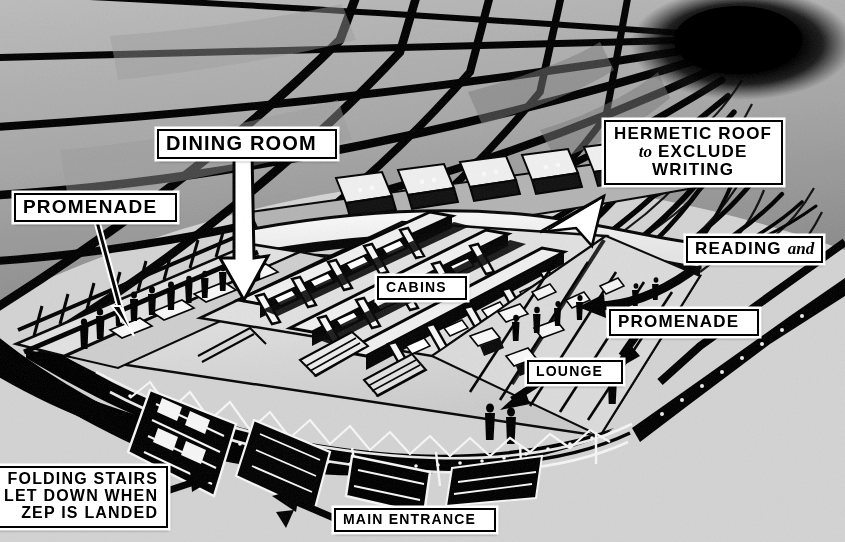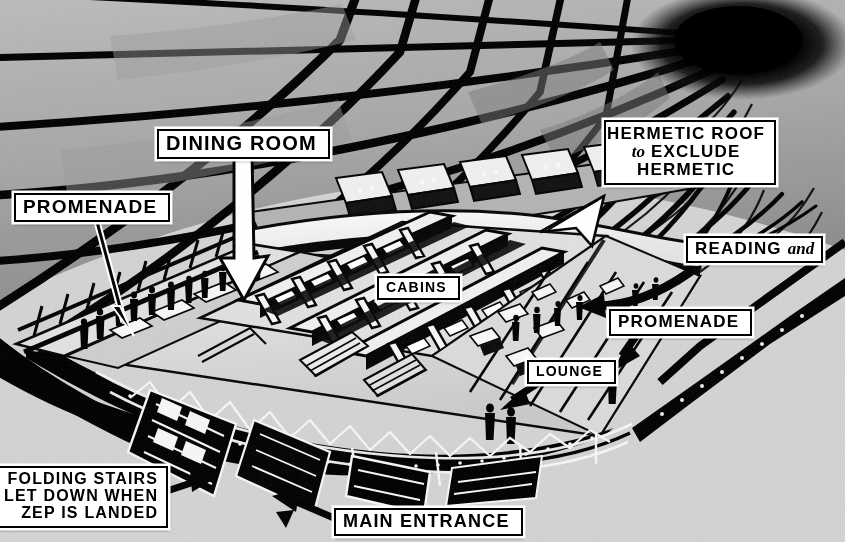--- a/index.html
+++ b/index.html
@@ -20,42 +20,42 @@
     position:absolute;
     background:#f2f0ea;
     color:#0a0a0a;
     border:2.5px solid #111;
     box-shadow:0 0 0 2.5px #f2f0ea, 1px 2px 3px rgba(0,0,0,.55);
     font-family:"Liberation Sans",sans-serif;
     font-weight:bold;
     letter-spacing:1.2px;
     line-height:1.06;
     text-align:center;
-    padding:2px 11px 3px 7px;
+    padding:2px 18px 3px 7px;
     white-space:nowrap;
     transform-origin:center center;
   }
   .plate .ln{display:block;}
   .plate .script{
     font-family:"Liberation Serif",serif;
     font-style:italic;
     font-weight:bold;
     letter-spacing:0px;
     text-transform:none;
   }
 
   #lbl-promenade-left{left:14px;  top:193px; font-size:19px;}
   #lbl-dining       {left:157px; top:129px; font-size:20px;}
-  #lbl-hermetic     {left:604px; top:120px; font-size:17px; padding:3px 9px 4px 1px;}
+  #lbl-hermetic     {left:604px; top:120px; font-size:17px; padding:3px 9px 4px 8px;}
   #lbl-reading      {left:686px; top:236px; font-size:17px; padding:2px 7px 3px 7px;}
   #lbl-promenade-rt {left:609px; top:309px; font-size:17px;}
   #lbl-cabins       {left:377px; top:276px; font-size:14px;}
   #lbl-lounge       {left:527px; top:360px; font-size:14px;}
   #lbl-folding      {left:-8px;  top:466px; font-size:16px; text-align:left; padding:3px 8px 4px 10px;}
-  #lbl-entrance     {left:334px; top:508px; font-size:18px;}
+  #lbl-entrance     {left:334px; top:508px; font-size:14px;}
 
   #lbl-folding .ln{text-align:right;}
 </style>
 </head>
 <body>
 
 <div id="stage">
 
   <svg id="art" viewBox="0 0 845 542" xmlns="http://www.w3.org/2000/svg">
     <defs>
@@ -571,21 +571,21 @@
     <span class="ln">PROMENADE</span>
   </div>
 
   <div class="plate" id="lbl-dining">
     <span class="ln">DINING ROOM</span>
   </div>
 
   <div class="plate" id="lbl-hermetic">
     <span class="ln">HERMETIC ROOF</span>
     <span class="ln"><i class="script">to</i> <span>EXCLUDE</span></span>
-    <span class="ln">HERMETIC</span>
+    <span class="ln">WRITING</span>
   </div>
 
   <div class="plate" id="lbl-reading">
     <span class="ln"><span>READING</span> <i class="script">and</i></span>
   </div>
 
   <div class="plate" id="lbl-promenade-rt">
     <span class="ln">PROMENADE</span>
   </div>
 

